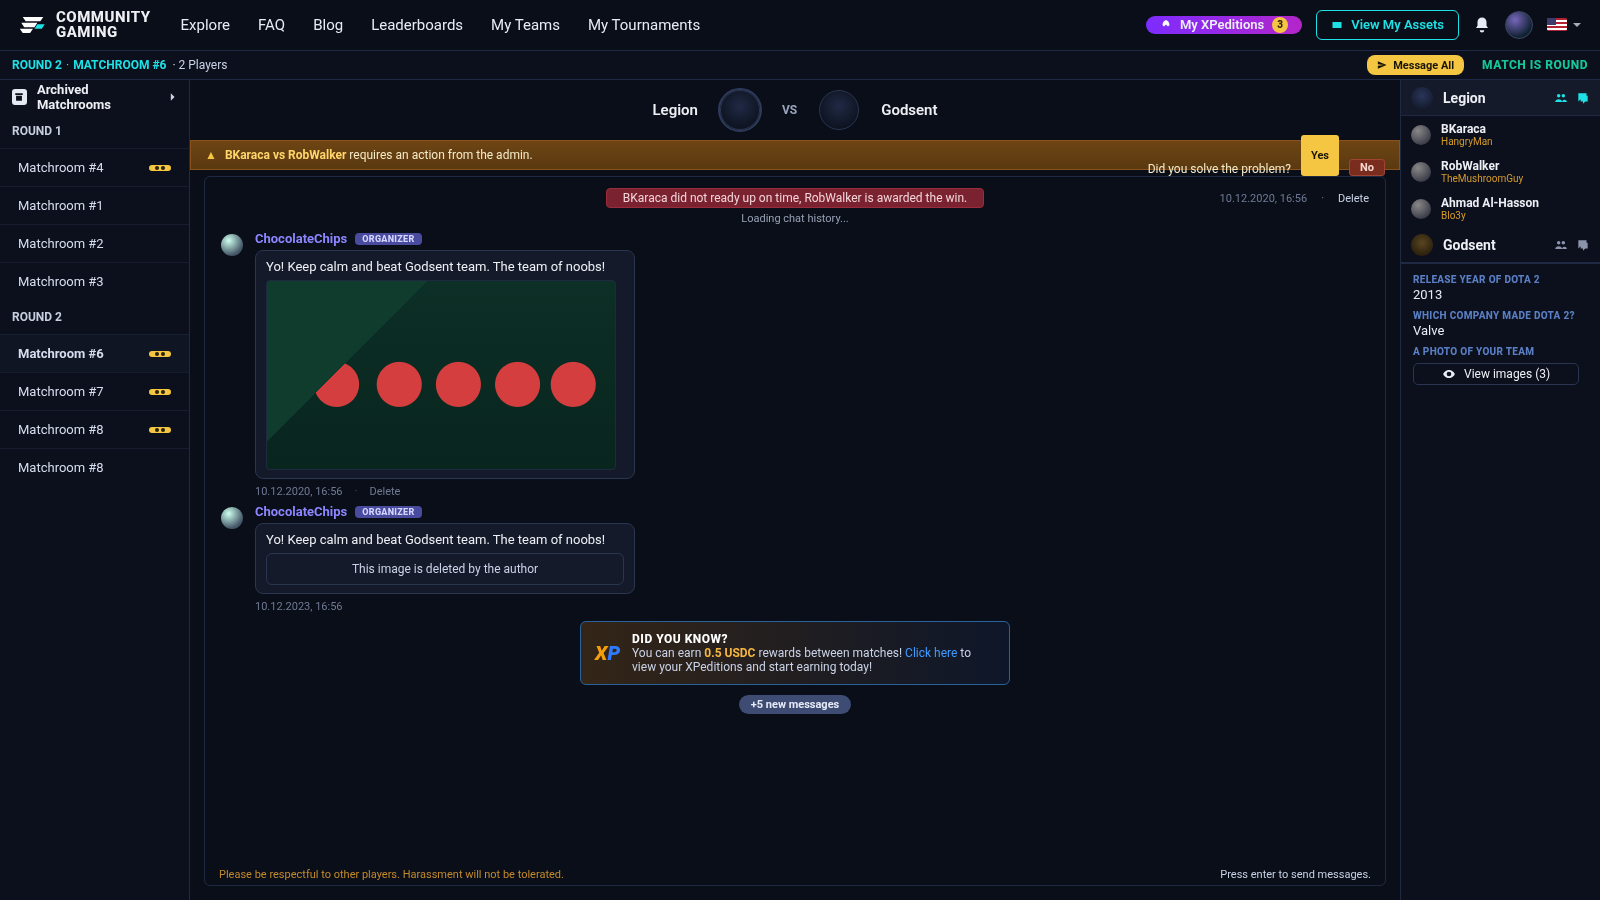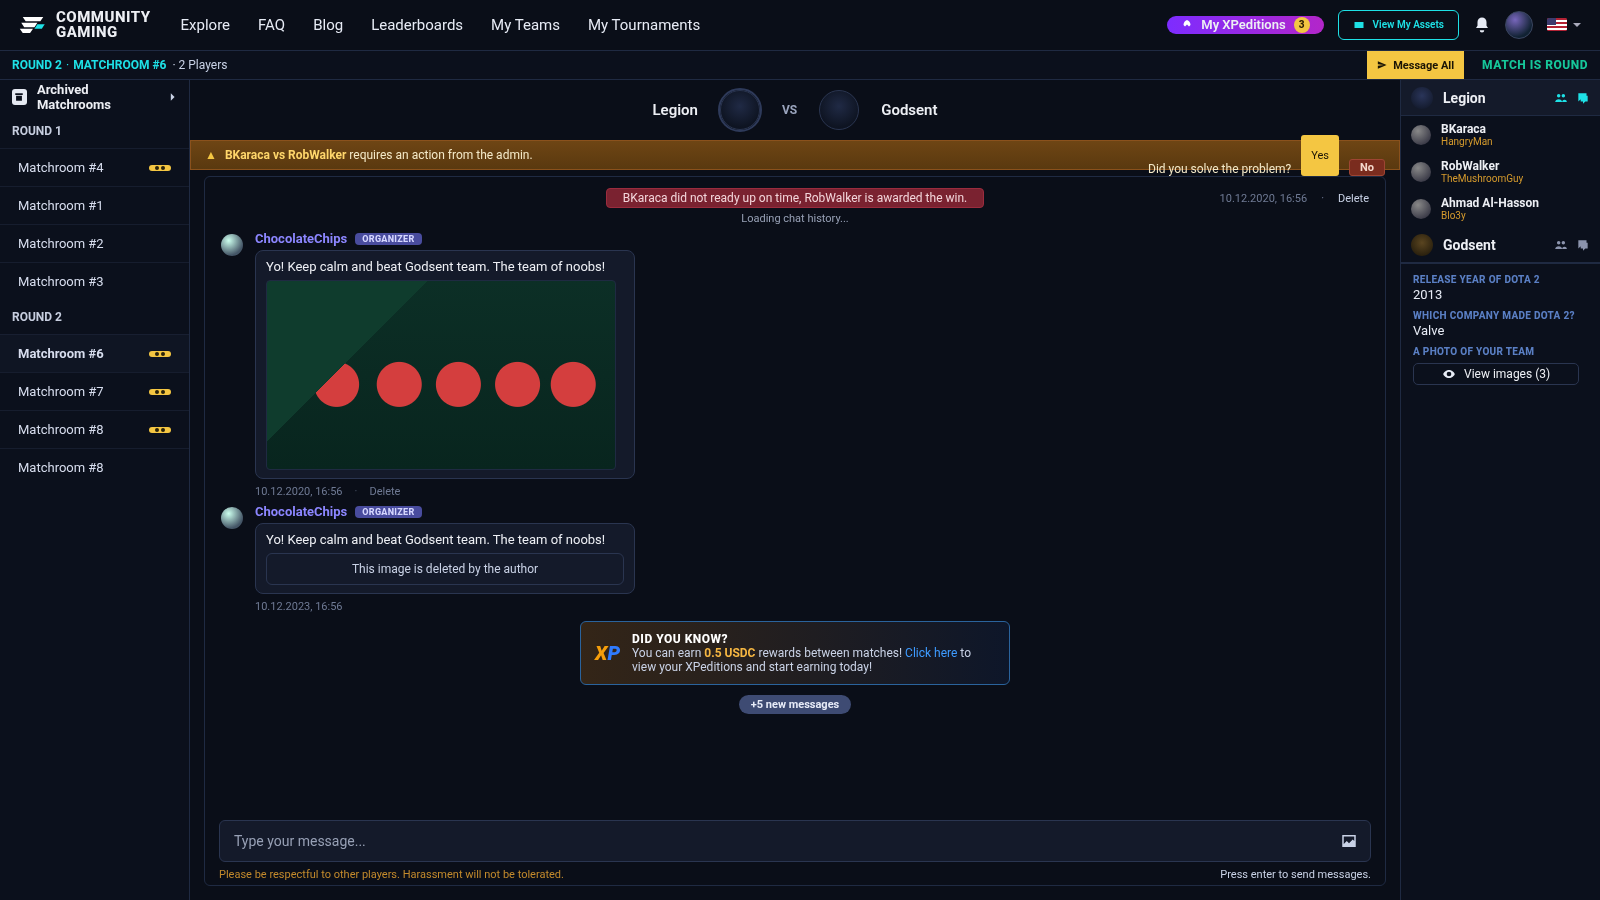--- a/index.html
+++ b/index.html
@@ -30,35 +30,35 @@
 
   .topnav{height:50px;display:flex;align-items:center;padding:0 18px;border-bottom:1px solid rgba(0,0,0,0);}
   .brand{display:flex;align-items:center;gap:8px;font-weight:800;font-size:15px;letter-spacing:0.5px;}
   .brand-icon{width:30px;height:22px;}
   .brand-text{line-height:0.95;font-family:"Arial Black",Arial;}
   .nav-links{display:flex;gap:28px;margin-left:30px;font-size:15px;color:#E7EBF5;}
   .nav-links span{cursor:pointer;}
   .nav-right{margin-left:auto;display:flex;align-items:center;gap:14px;}
   .xped{background:linear-gradient(90deg,#7D2CFF,#B326C9);height:18px;border-radius:15px;padding:0 14px;display:flex;align-items:center;gap:8px;font-size:13px;font-weight:600;cursor:pointer;}
   .xped .badge{background:var(--pill);color:#2b1d00;border-radius:50%;width:16px;height:16px;display:flex;align-items:center;justify-content:center;font-size:10px;font-weight:800;}
-  .assets{border:1px solid var(--cyan);color:var(--cyan);height:30px;border-radius:6px;padding:0 14px;display:flex;align-items:center;gap:8px;font-size:10px;font-weight:600;cursor:pointer;}
+  .assets{border:1px solid var(--cyan);color:var(--cyan);height:30px;border-radius:6px;padding:0 14px;display:flex;align-items:center;gap:8px;font-size:13px;font-weight:600;cursor:pointer;}
   .bell{width:18px;height:18px;fill:#E7EBF5;cursor:pointer;}
   .avatar-sm{width:28px;height:28px;border-radius:50%;background:radial-gradient(circle at 35% 30%,#76b 0,#123 70%);border:1px solid #3a4560;cursor:pointer;}
   .locale{display:flex;align-items:center;gap:5px;cursor:pointer;}
   .flag{width:20px;height:13px;background:linear-gradient(#b22234,#b22234);position:relative;border-radius:2px;overflow:hidden;}
   .flag::before{content:"";position:absolute;inset:0;background:repeating-linear-gradient(#b22234 0 2px,#fff 2px 4px);}
   .flag::after{content:"";position:absolute;left:0;top:0;width:9px;height:7px;background:#3c3b6e;}
   .caret{width:10px;height:10px;fill:#aab;}
 
   .subbar{height:30px;display:flex;align-items:center;padding:0 12px;font-size:12px;border-top:1px solid var(--line);border-bottom:1px solid var(--line);background:#0B101C;}
   .crumb-a{color:var(--cyan);font-weight:700;}
   .crumb-sep{color:var(--cyan);margin:0 4px;}
   .crumb-b{color:#C9D2E6;margin-left:6px;}
   .subbar-right{margin-left:auto;display:flex;align-items:center;gap:18px;}
-  .msg-all{background:var(--pill);color:#1a1405;height:28px;border-radius:0;padding:0 10px;display:flex;align-items:center;gap:6px;font-size:11px;font-weight:700;cursor:pointer;}
+  .msg-all{background:var(--pill);color:#1a1405;height:20px;border-radius:8px;padding:0 10px;display:flex;align-items:center;gap:6px;font-size:11px;font-weight:700;cursor:pointer;}
   .live{color:var(--green);font-weight:800;letter-spacing:0.5px;}
 
   .layout{display:flex;height:820px;}
 
   .sidebar{width:190px;background:#0B101C;border-right:1px solid var(--line);font-size:13px;}
   .archive{height:34px;display:flex;align-items:center;gap:10px;padding:0 12px;font-weight:700;cursor:pointer;}
   .archive .box{width:16px;height:16px;background:#E5E9F2;border-radius:3px;display:flex;align-items:center;justify-content:center;}
   .archive .box svg{width:10px;height:10px;fill:#0B101C;}
   .archive-right{margin-left:auto;}
   .round-h{padding:10px 12px;color:#C7CEDF;font-weight:700;font-size:12px;}
@@ -70,21 +70,21 @@
   .center{flex:1;display:flex;flex-direction:column;}
   .vsrow{height:60px;display:flex;align-items:center;justify-content:center;gap:22px;font-size:15px;font-weight:600;}
   .team-logo{width:40px;height:40px;border-radius:50%;border:1px solid var(--line2);background:radial-gradient(circle at 50% 40%,#202a45 0,#0e1422 70%);display:flex;align-items:center;justify-content:center;font-size:9px;color:#96a;}
   .team-logo.a{outline:2px solid #2e3a5a;}
   .vs{color:#9AA4BD;font-size:12px;font-weight:700;}
 
   .adminbar{height:30px;background:linear-gradient(#6E4514,#5A390F);border:1px solid var(--amber-d);display:flex;align-items:center;padding:0 14px;font-size:12px;color:#F4E9C8;margin:0;}
   .adminbar .warn{color:var(--pill);margin-right:8px;}
   .adminbar .hl{color:#FFD66B;font-weight:700;}
   .adminbar-right{margin-left:auto;display:flex;align-items:flex-end;gap:10px;}
-  .ybtn{background:var(--pill);color:#1a1405;border-radius:3px;padding:14px 10px;font-size:11px;font-weight:400;cursor:pointer;}
+  .ybtn{background:var(--pill);color:#1a1405;border-radius:3px;padding:14px 10px;font-size:11px;font-weight:700;cursor:pointer;}
   .rbtn{background:#7A2C1E;color:#F5D9CC;border-radius:3px;padding:1px 10px;font-size:11px;font-weight:700;border:1px solid #9e4533;cursor:pointer;}
 
   .chatwrap{flex:1;margin:6px 14px 14px;border:1px solid var(--line);border-radius:6px;display:flex;flex-direction:column;overflow:hidden;min-height:0;}
   .chatbody{flex:1;padding:8px 16px 12px;font-size:13px;overflow:hidden;min-height:0;}
   .syspill{display:inline-block;background:var(--red);border:1px solid var(--red2);color:#F3D5DA;padding:2px 16px;border-radius:4px;font-size:12px;}
   .sysrow{display:flex;justify-content:center;align-items:center;margin:3px 0 4px;position:relative;}
   .sysmeta{position:absolute;right:0;color:var(--muted2);font-size:11px;display:flex;gap:14px;align-items:center;}
   .sysmeta .del{color:#C9D2E6;cursor:pointer;}
   .loading{text-align:center;color:var(--muted);font-size:11px;margin-bottom:6px;}
 
@@ -346,26 +346,20 @@
             <div class="tiptext">
               <span>You can earn </span><span class="amt">0.5 USDC</span><span> rewards between matches! </span><span class="link">Click here</span><span> to view your XPeditions and start earning today!</span>
             </div>
           </div>
         </div>
 
         <div class="newmsgs">+5 new messages</div>
       </div>
 
       <div class="inputbar">
-        <div class="inputbox">
-          <input placeholder="Type your message..." style="">
-          <svg class="imgicn" viewBox="0 0 24 24">
-              <path d="M3 4h18v16H3zM5 6v10l4-4 3 3 5-5 2 2V6z"></path>
-            </svg>
-        </div>
         <div class="inputfoot">
           <span class="l">Please be respectful to other players. Harassment will not be tolerated.</span>
           <span class="r">Press enter to send messages.</span>
         </div>
       </div>
     </div>
   </div>
 
   <div class="rsidebar">
     <div class="teamhdr active">

